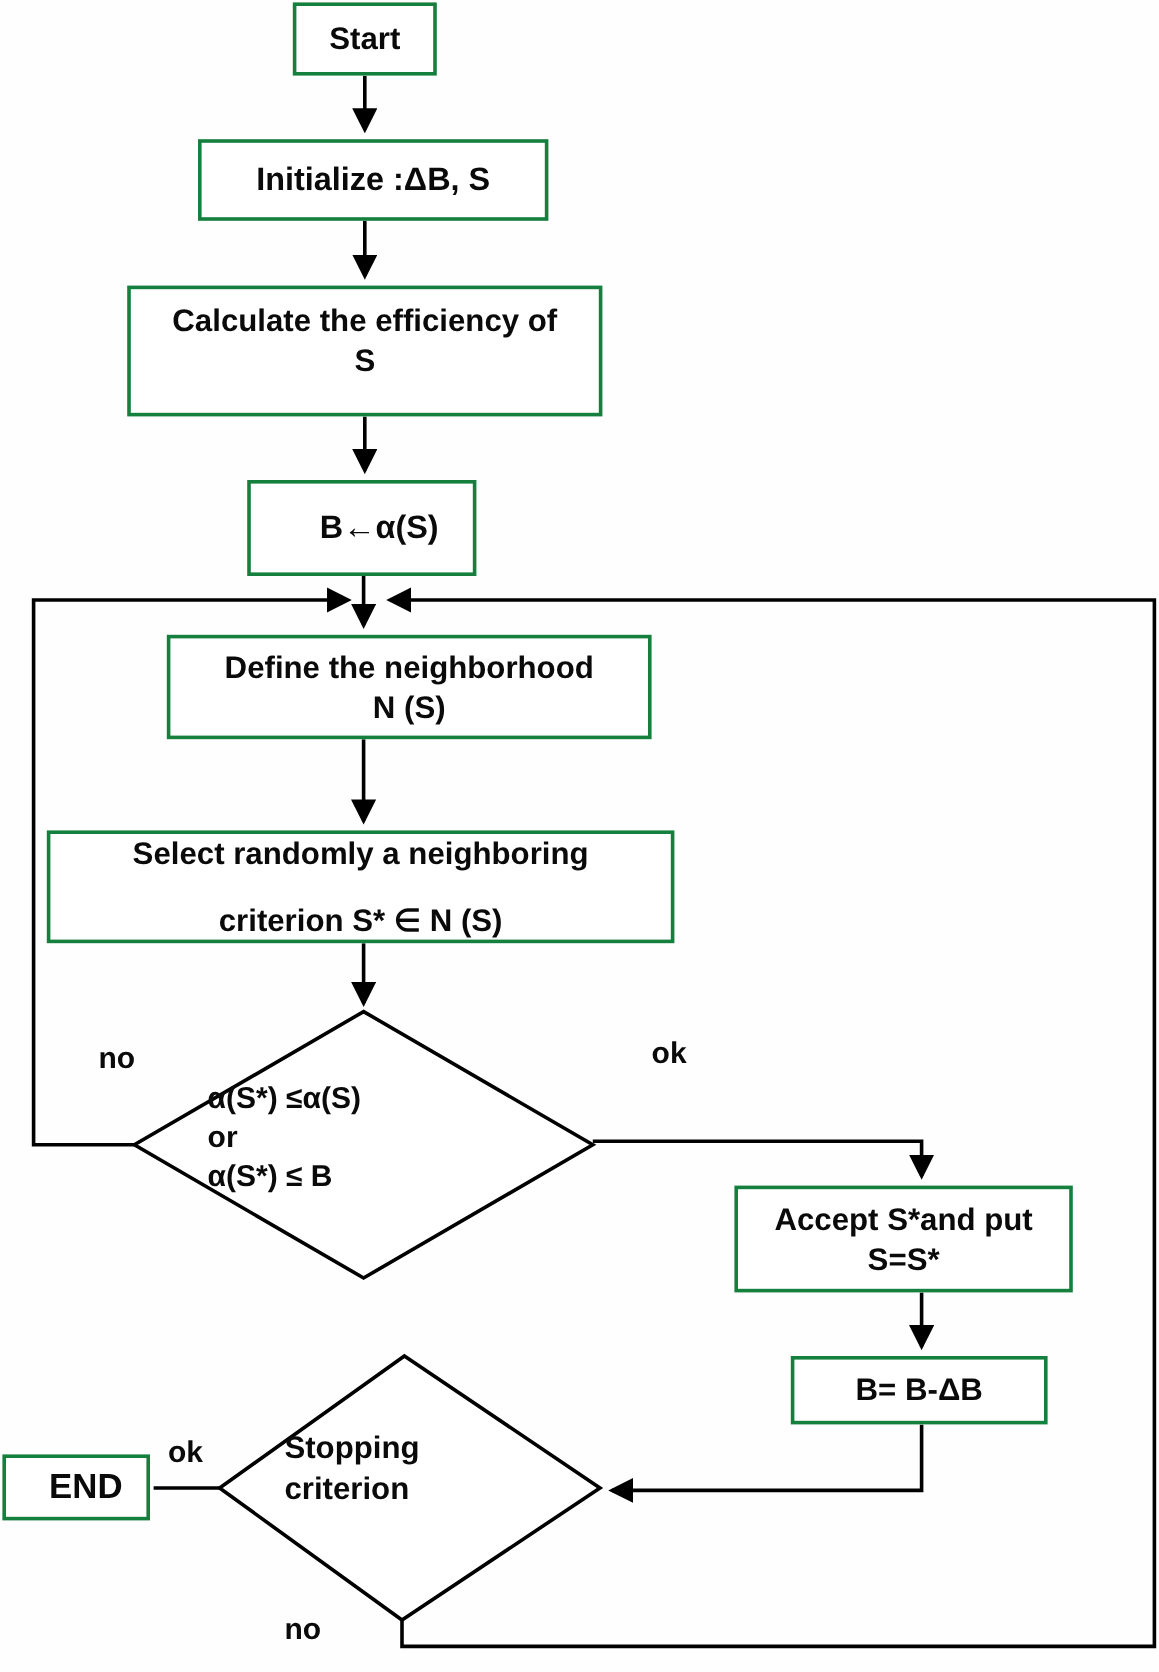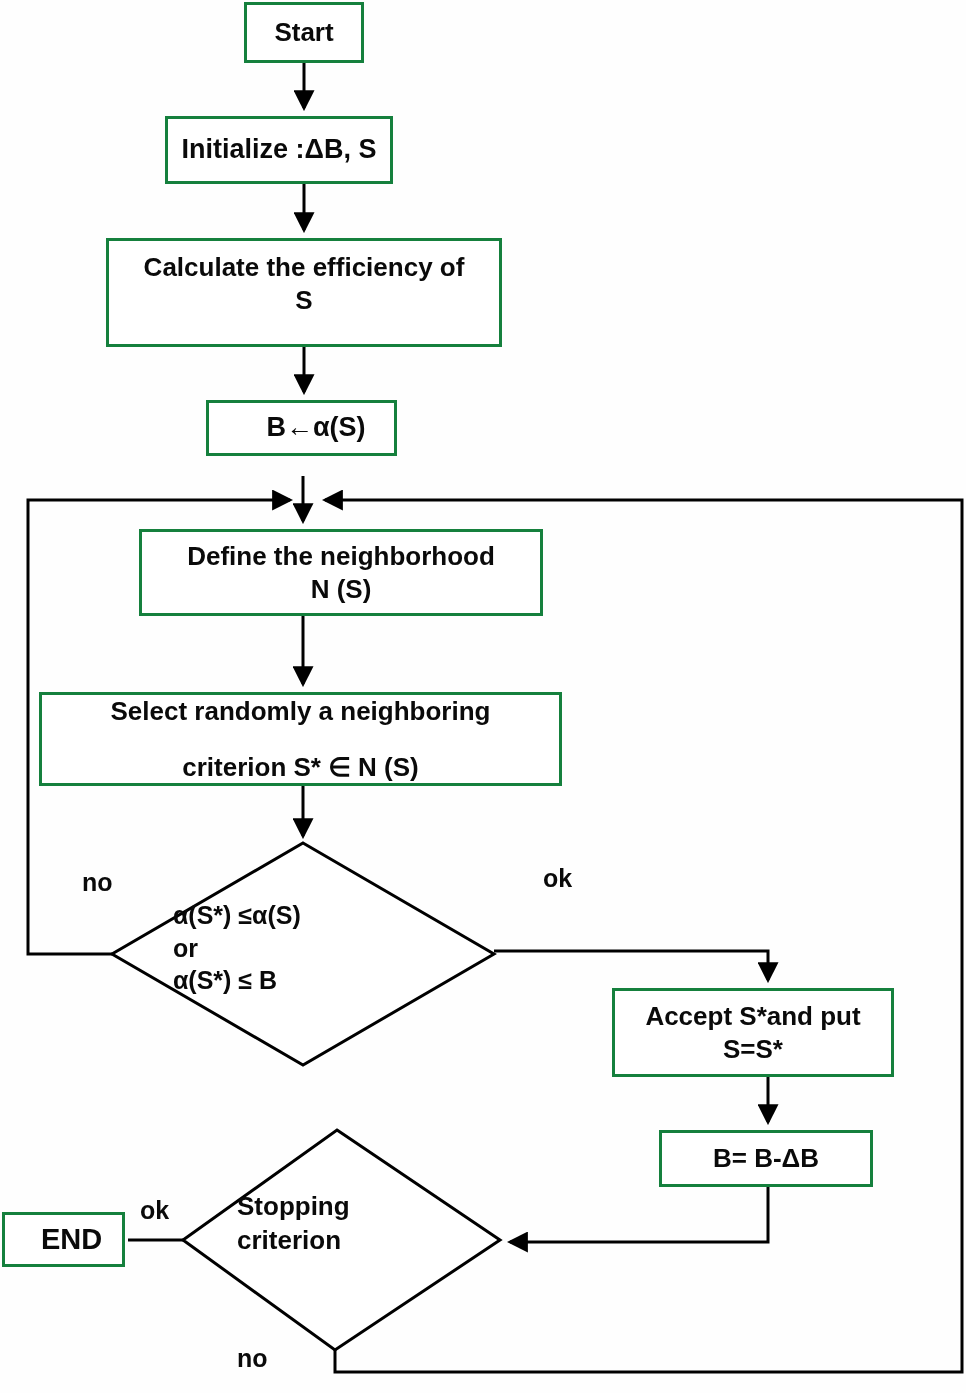--- a/index.html
+++ b/index.html
@@ -64,30 +64,30 @@
     </g>
 
     <polygon points="303,843 494,954 303,1065 112,954" fill="#ffffff" stroke="#000" stroke-width="3"></polygon>
     <polygon points="337,1130 500,1240 335,1350 183,1240" fill="#ffffff" stroke="#000" stroke-width="3"></polygon>
   </svg>
 
   <div class="box fs26" style="left:244px;top:2px;width:120px;height:61px;">
     <div>Start</div>
   </div>
 
-  <div class="box fs27" style="left:165px;top:116px;width:228px;height:68px;">
+  <div class="box fs27" style="left:165px;top:116px;width:292px;height:68px;">
     <div>Initialize :ΔB, S</div>
   </div>
 
   <div class="box top-text fs26" style="left:106px;top:238px;width:396px;height:109px;text-align:center;">
     <div>Calculate the efficiency of</div>
     <div>S</div>
   </div>
 
-  <div class="box fs27" style="left:206px;top:400px;width:191px;height:56px;padding-left:29px;">
+  <div class="box fs27" style="left:206px;top:400px;width:191px;height:80px;padding-left:29px;">
     <div>B←α(S)</div>
   </div>
 
   <div class="box fs26" style="left:99px;top:529px;width:404px;height:87px;margin-left:40px;">
     <div>Define the neighborhood</div>
     <div>N (S)</div>
   </div>
 
   <div class="box fs26" style="left:39px;top:692px;width:523px;height:94px;gap:24px;">
     <div>Select randomly a neighboring</div>

